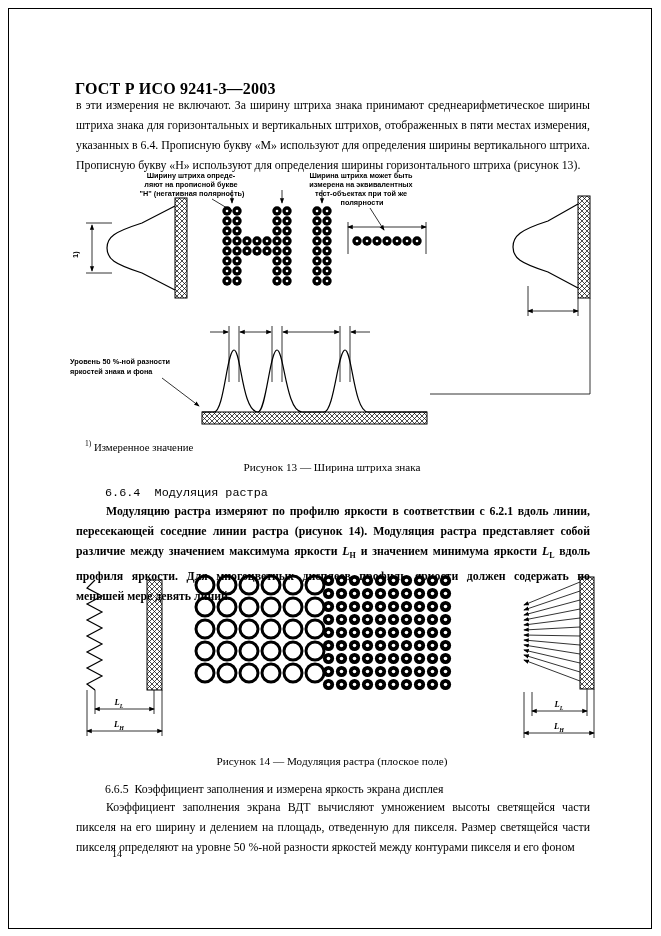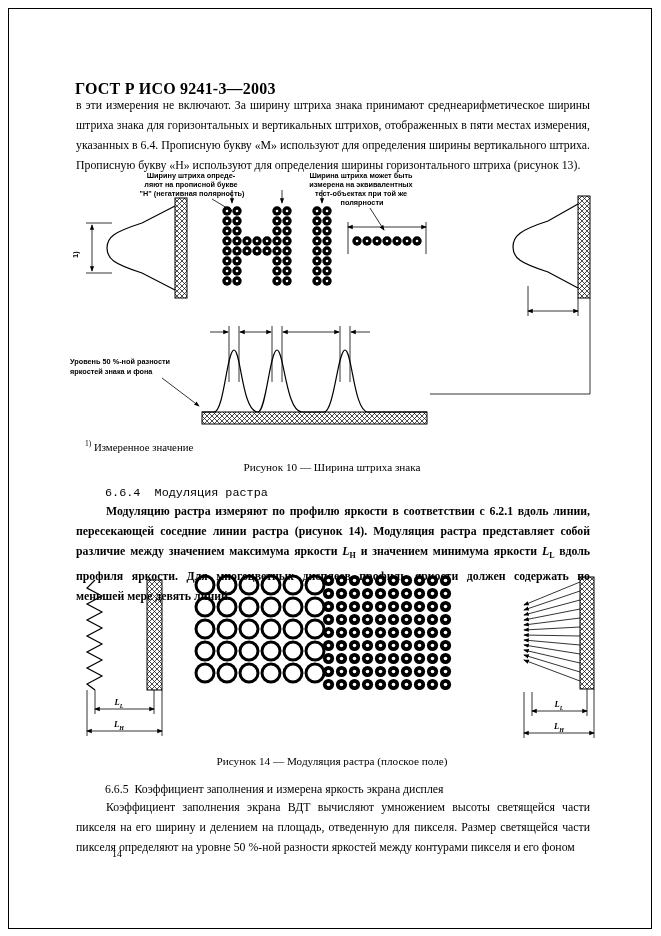--- a/index.html
+++ b/index.html
@@ -140,21 +140,21 @@
     </text>
     <line class="dim" x1="100" y1="212" x2="137" y2="240" marker-end="url(#ah13)"></line>
   </g>
 </svg>
 
 <div class="abs fnote">
   <sup>1)</sup>
   <span>Измеренное значение</span>
 </div>
 
-<div class="abs caption" style="top:461px;">Рисунок 10 — Ширина штриха знака</div>
+<div class="abs caption" style="top:461px;">Рисунок 13 — Ширина штриха знака</div>
 
 <div class="abs heading" style="top:486px;font-family:Liberation Mono, monospace;">
   <span>6.6.4</span>&nbsp;
   <span>Модуляция растра</span>
 </div>
 
 <div class="abs para indent" style="top:501px;font-weight:bold;">
   <span>Модуляцию растра измеряют по профилю яркости в соответствии с 6.2.1 вдоль линии, пересекающей соседние линии растра (рисунок 14). Модуляция растра представляет собой различие между значением максимума яркости </span><span class="sym"><i>L</i><sub>H</sub></span><span> и значением минимума яркости </span><span class="sym"><i>L</i><sub>L</sub></span><span> вдоль профиля яркости. Для многоцветных дисплеев профиль яркости должен содержать по меньшей мере девять линий.</span>
 </div>
 

